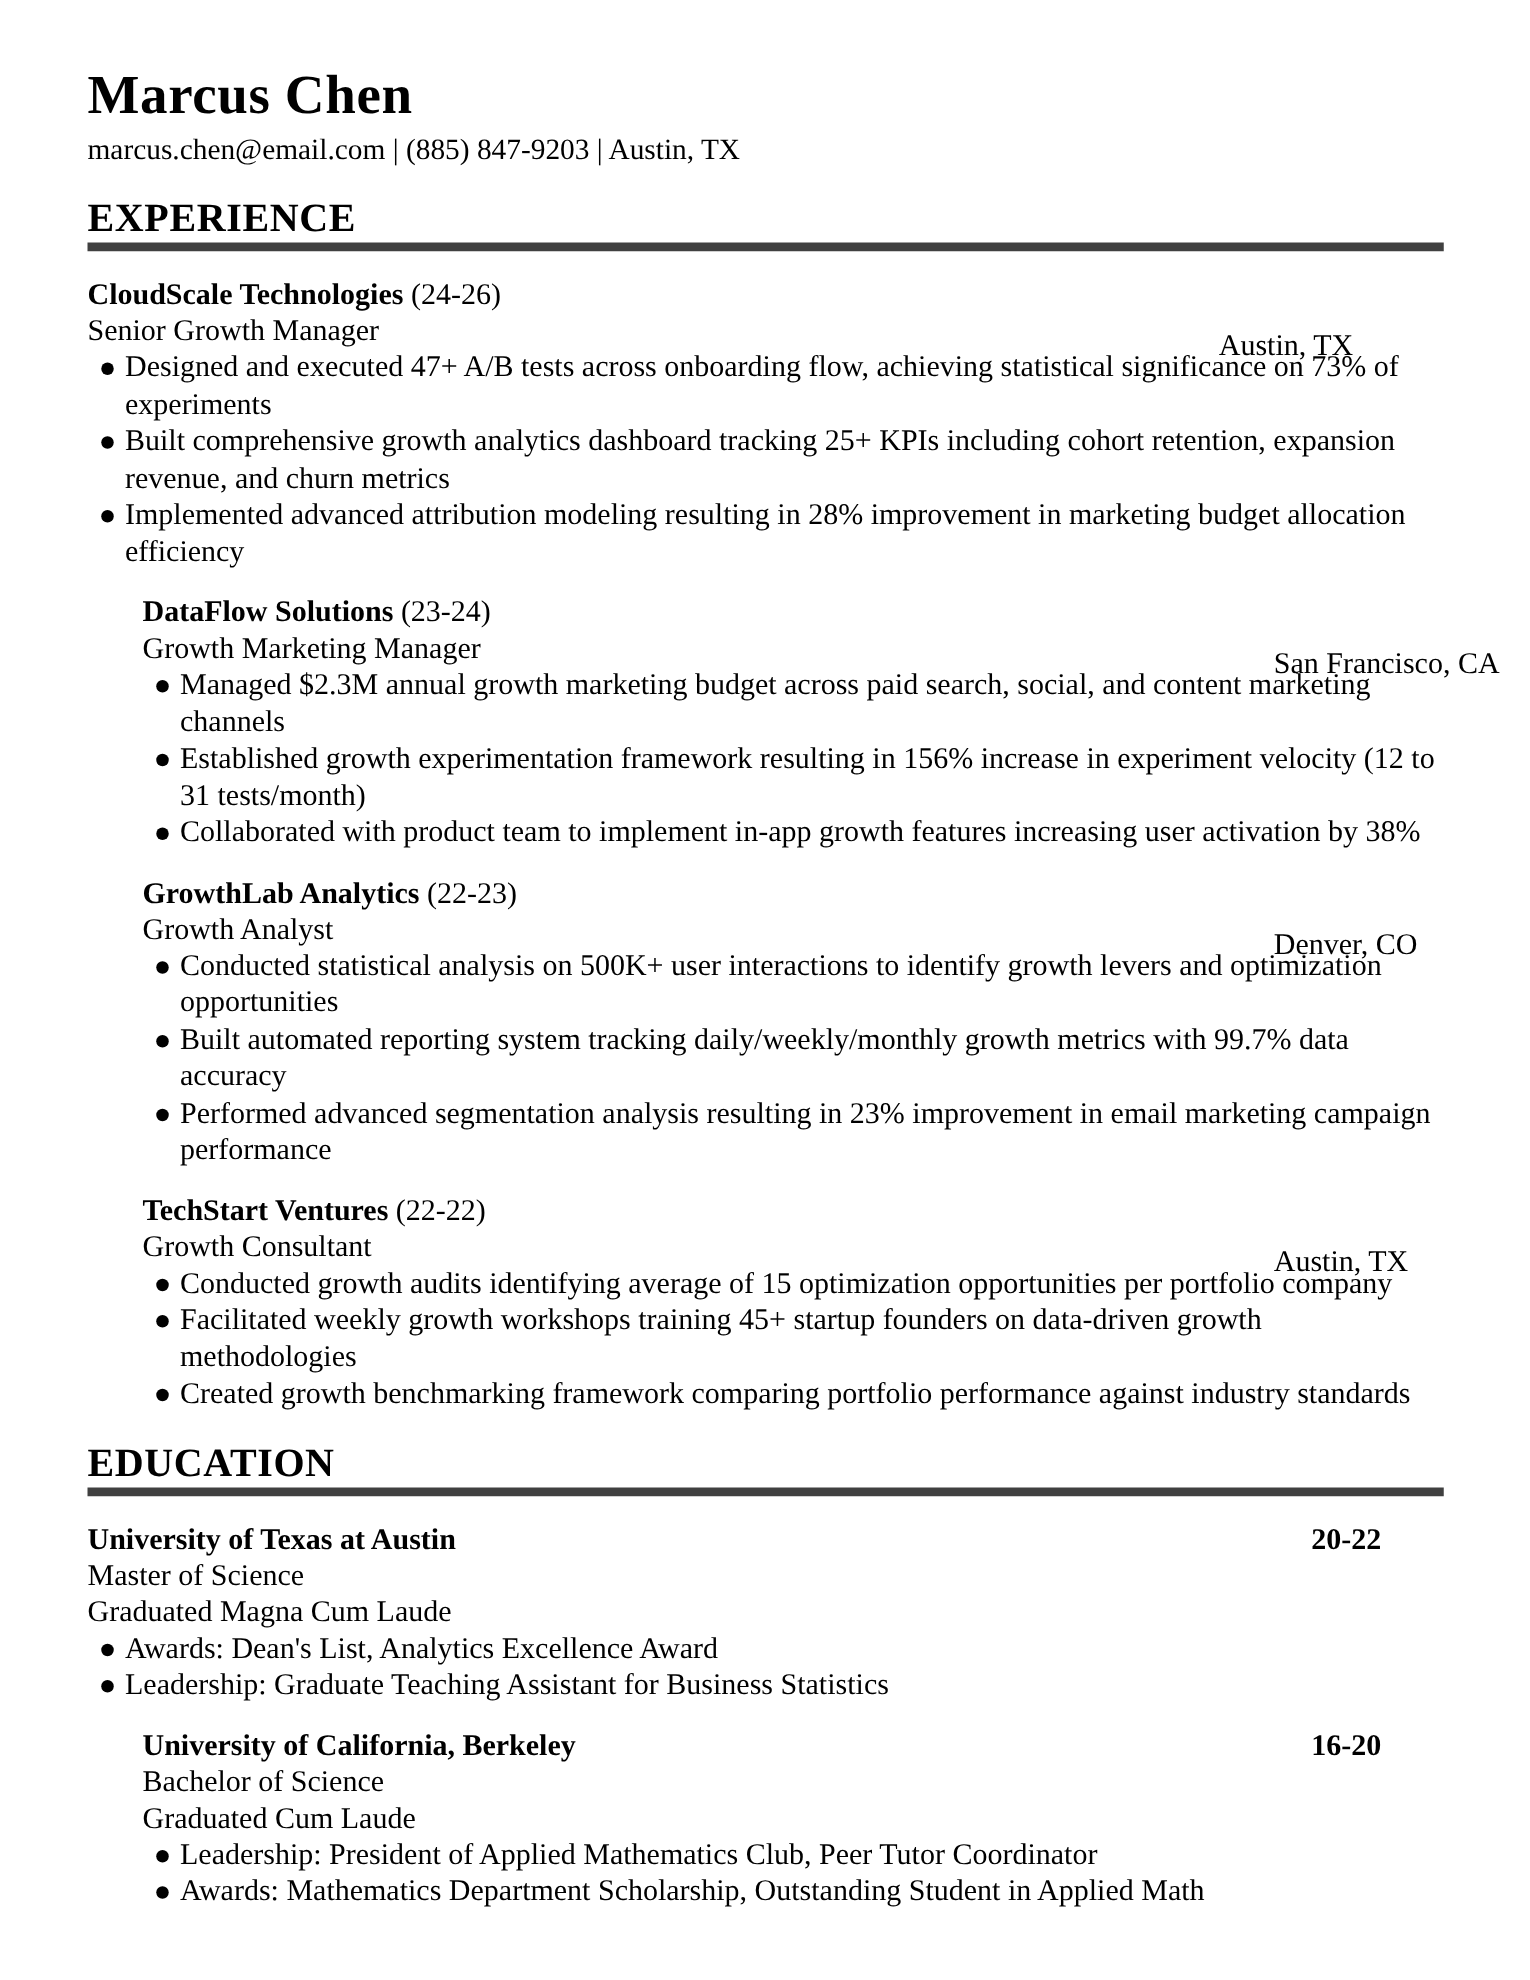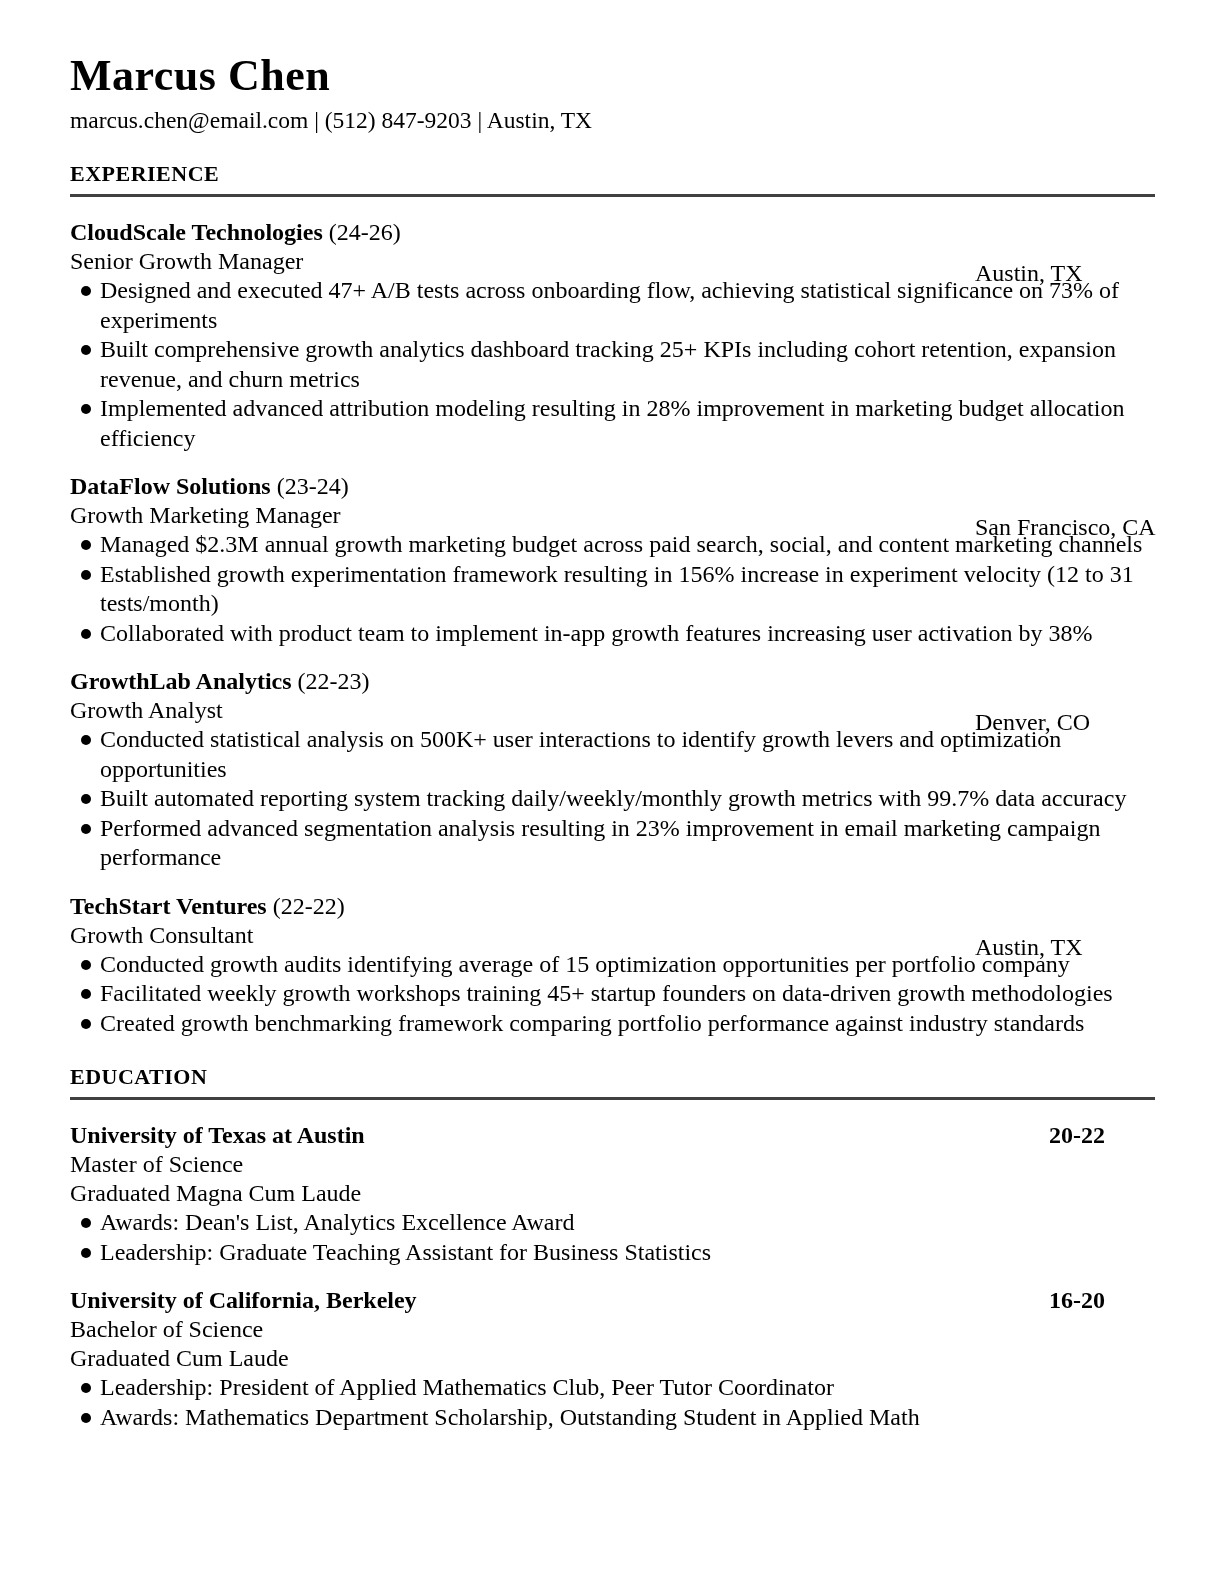--- a/index.html
+++ b/index.html
@@ -24,29 +24,29 @@
     font-weight: bold;
     letter-spacing: 0.5px;
   }
   .contact {
     margin-top: 3px;
     font-size: 23.5px;
     line-height: 30px;
   }
   .section { margin-top: 24px; }
   .sec-head {
-    font-size: 22px;
+    font-size: 32px;
     line-height: 30px;
     font-weight: bold;
     letter-spacing: 0.5px;
-    border-bottom: 3px solid #404040;
+    border-bottom: 7px solid #404040;
     padding-bottom: 5px;
   }
   .entry { margin-top: 20px; }
-  .entry + .entry { margin-top: 18px; }
+  .entry + .entry { margin-top: 18px; margin-left: 44px; }
   .entry-head { position: relative; line-height: 30px; }
   .b { font-weight: bold; }
   .sub { position: relative; line-height: 29px; font-family: Liberation Serif, serif; }
   .loc {
     position: absolute;
     left: 905px;
     top: 12px;
     white-space: nowrap;
   }
   .edu-dates {
@@ -73,21 +73,21 @@
     border-radius: 50%;
     background: #000000;
   }
 </style>
 </head>
 <body>
 
 <div class="page">
 
   <div class="name">Marcus Chen</div>
-  <div class="contact">marcus.chen@email.com | (512) 847-9203 | Austin, TX</div>
+  <div class="contact">marcus.chen@email.com | (885) 847-9203 | Austin, TX</div>
 
   <div class="section">
     <div class="sec-head">EXPERIENCE</div>
 
     <div class="entry">
       <div class="entry-head">
         <span class="b">CloudScale Technologies</span>
         <span>(24-26)</span>
       </div>
       <div class="sub">

